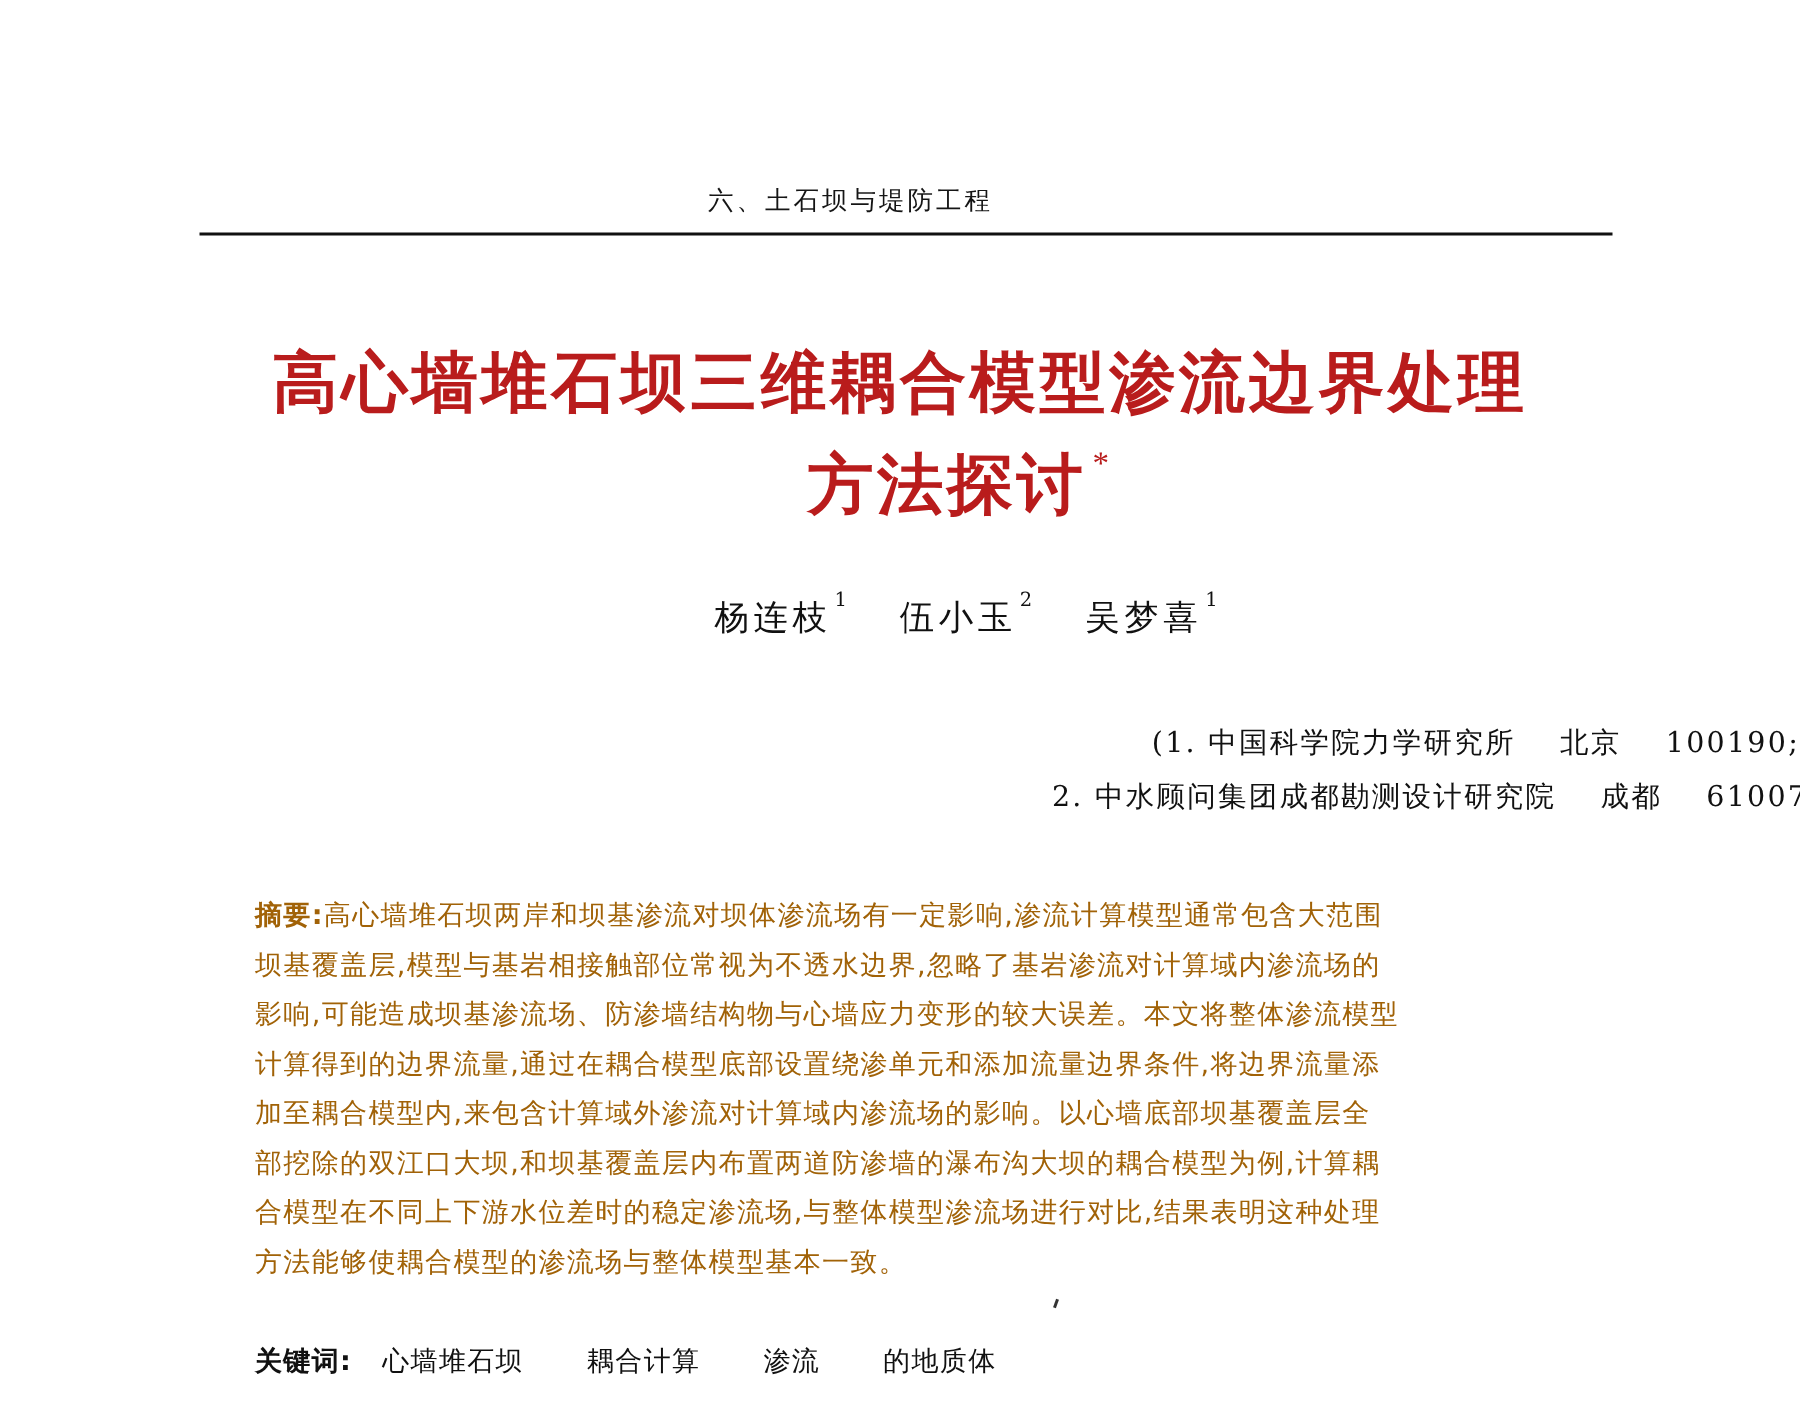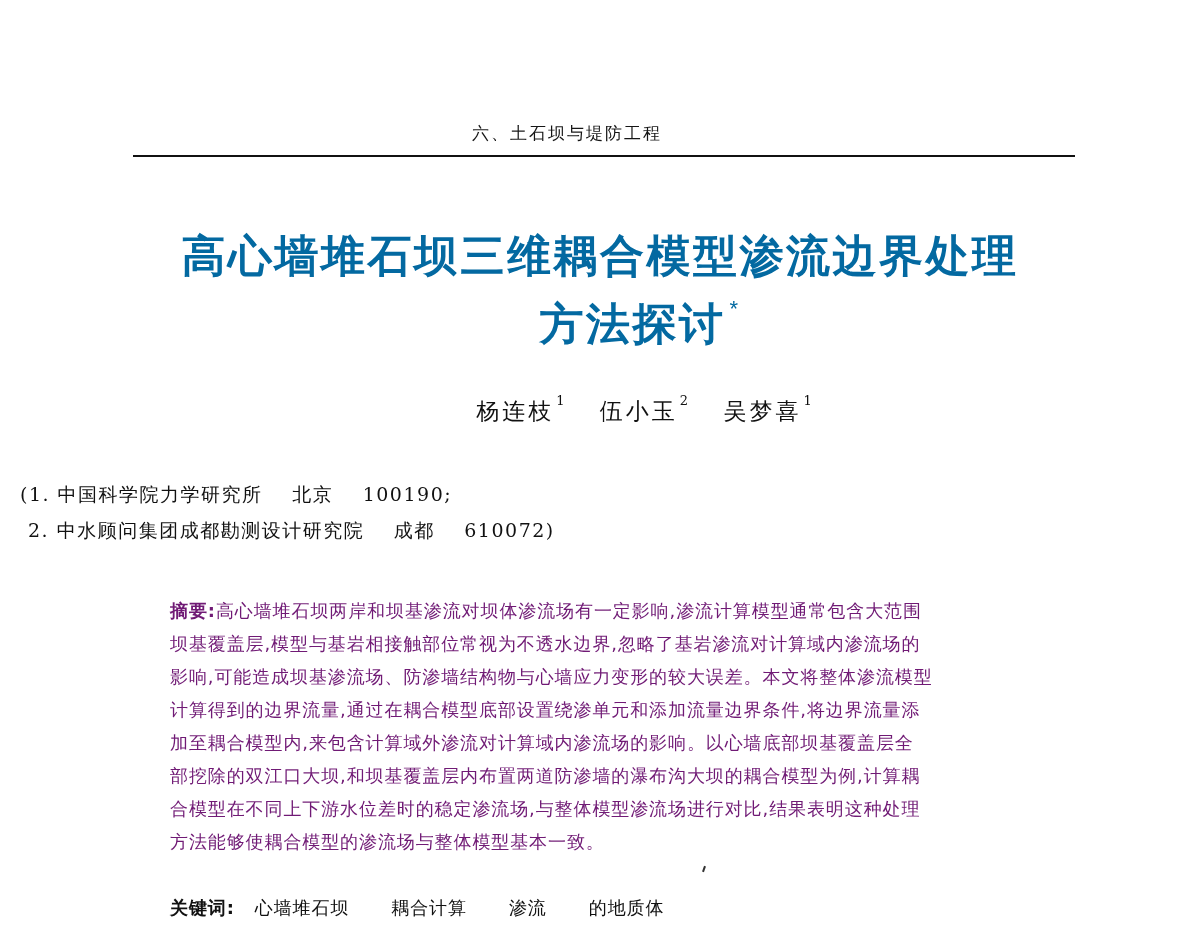--- a/index.html
+++ b/index.html
@@ -32,25 +32,25 @@
       width: 942px;
       top: 155px;
       height: 2px;
       background: #111111;
     }
     .title {
       position: absolute;
       left: 0;
       width: 1200px;
       text-align: center;
-      font-family: Liberation Sans, sans-serif;
+      font-family: Liberation Serif, serif;
       font-weight: bold;
       font-size: 44px;
       letter-spacing: 2.5px;
-      color: #0369a1;
+      color: #b91c1c;
       line-height: 1;
     }
     .title-line-1 { top: 234px; }
     .title-line-2 { top: 302px; margin-left: 40px; }
     .title sup {
       font-size: 22px;
       font-weight: normal;
       vertical-align: top;
       position: relative;
       top: -4px;
@@ -77,38 +77,38 @@
       vertical-align: top;
       position: relative;
       top: -3px;
       letter-spacing: 0;
       margin-left: 2px;
     }
     .affil {
       position: absolute;
       left: 0;
       width: 1200px;
-      text-align: left;
+      text-align: right;
       font-size: 19px;
       font-family: "DejaVu Serif", serif;
       letter-spacing: 1.5px;
       color: #111;
     }
     .affil-1 { top: 482px; padding-left: 20px; box-sizing: border-box; }
     .affil-2 { top: 518px; padding-left: 28px; }
     .affil .gap { display: inline-block; width: 22px; }
     .abstract {
       position: absolute;
       left: 170px;
       width: 862px;
       top: 594px;
       font-family: "DejaVu Sans", "Liberation Sans", sans-serif;
       font-size: 18px;
       line-height: 33px;
-      color: #701a75;
+      color: #a16207;
       letter-spacing: 0.9px;
     }
     .abstract-line {
       display: block;
       white-space: nowrap;
       height: 33px;
     }
     .label-bold {
       font-weight: bold;
     }

